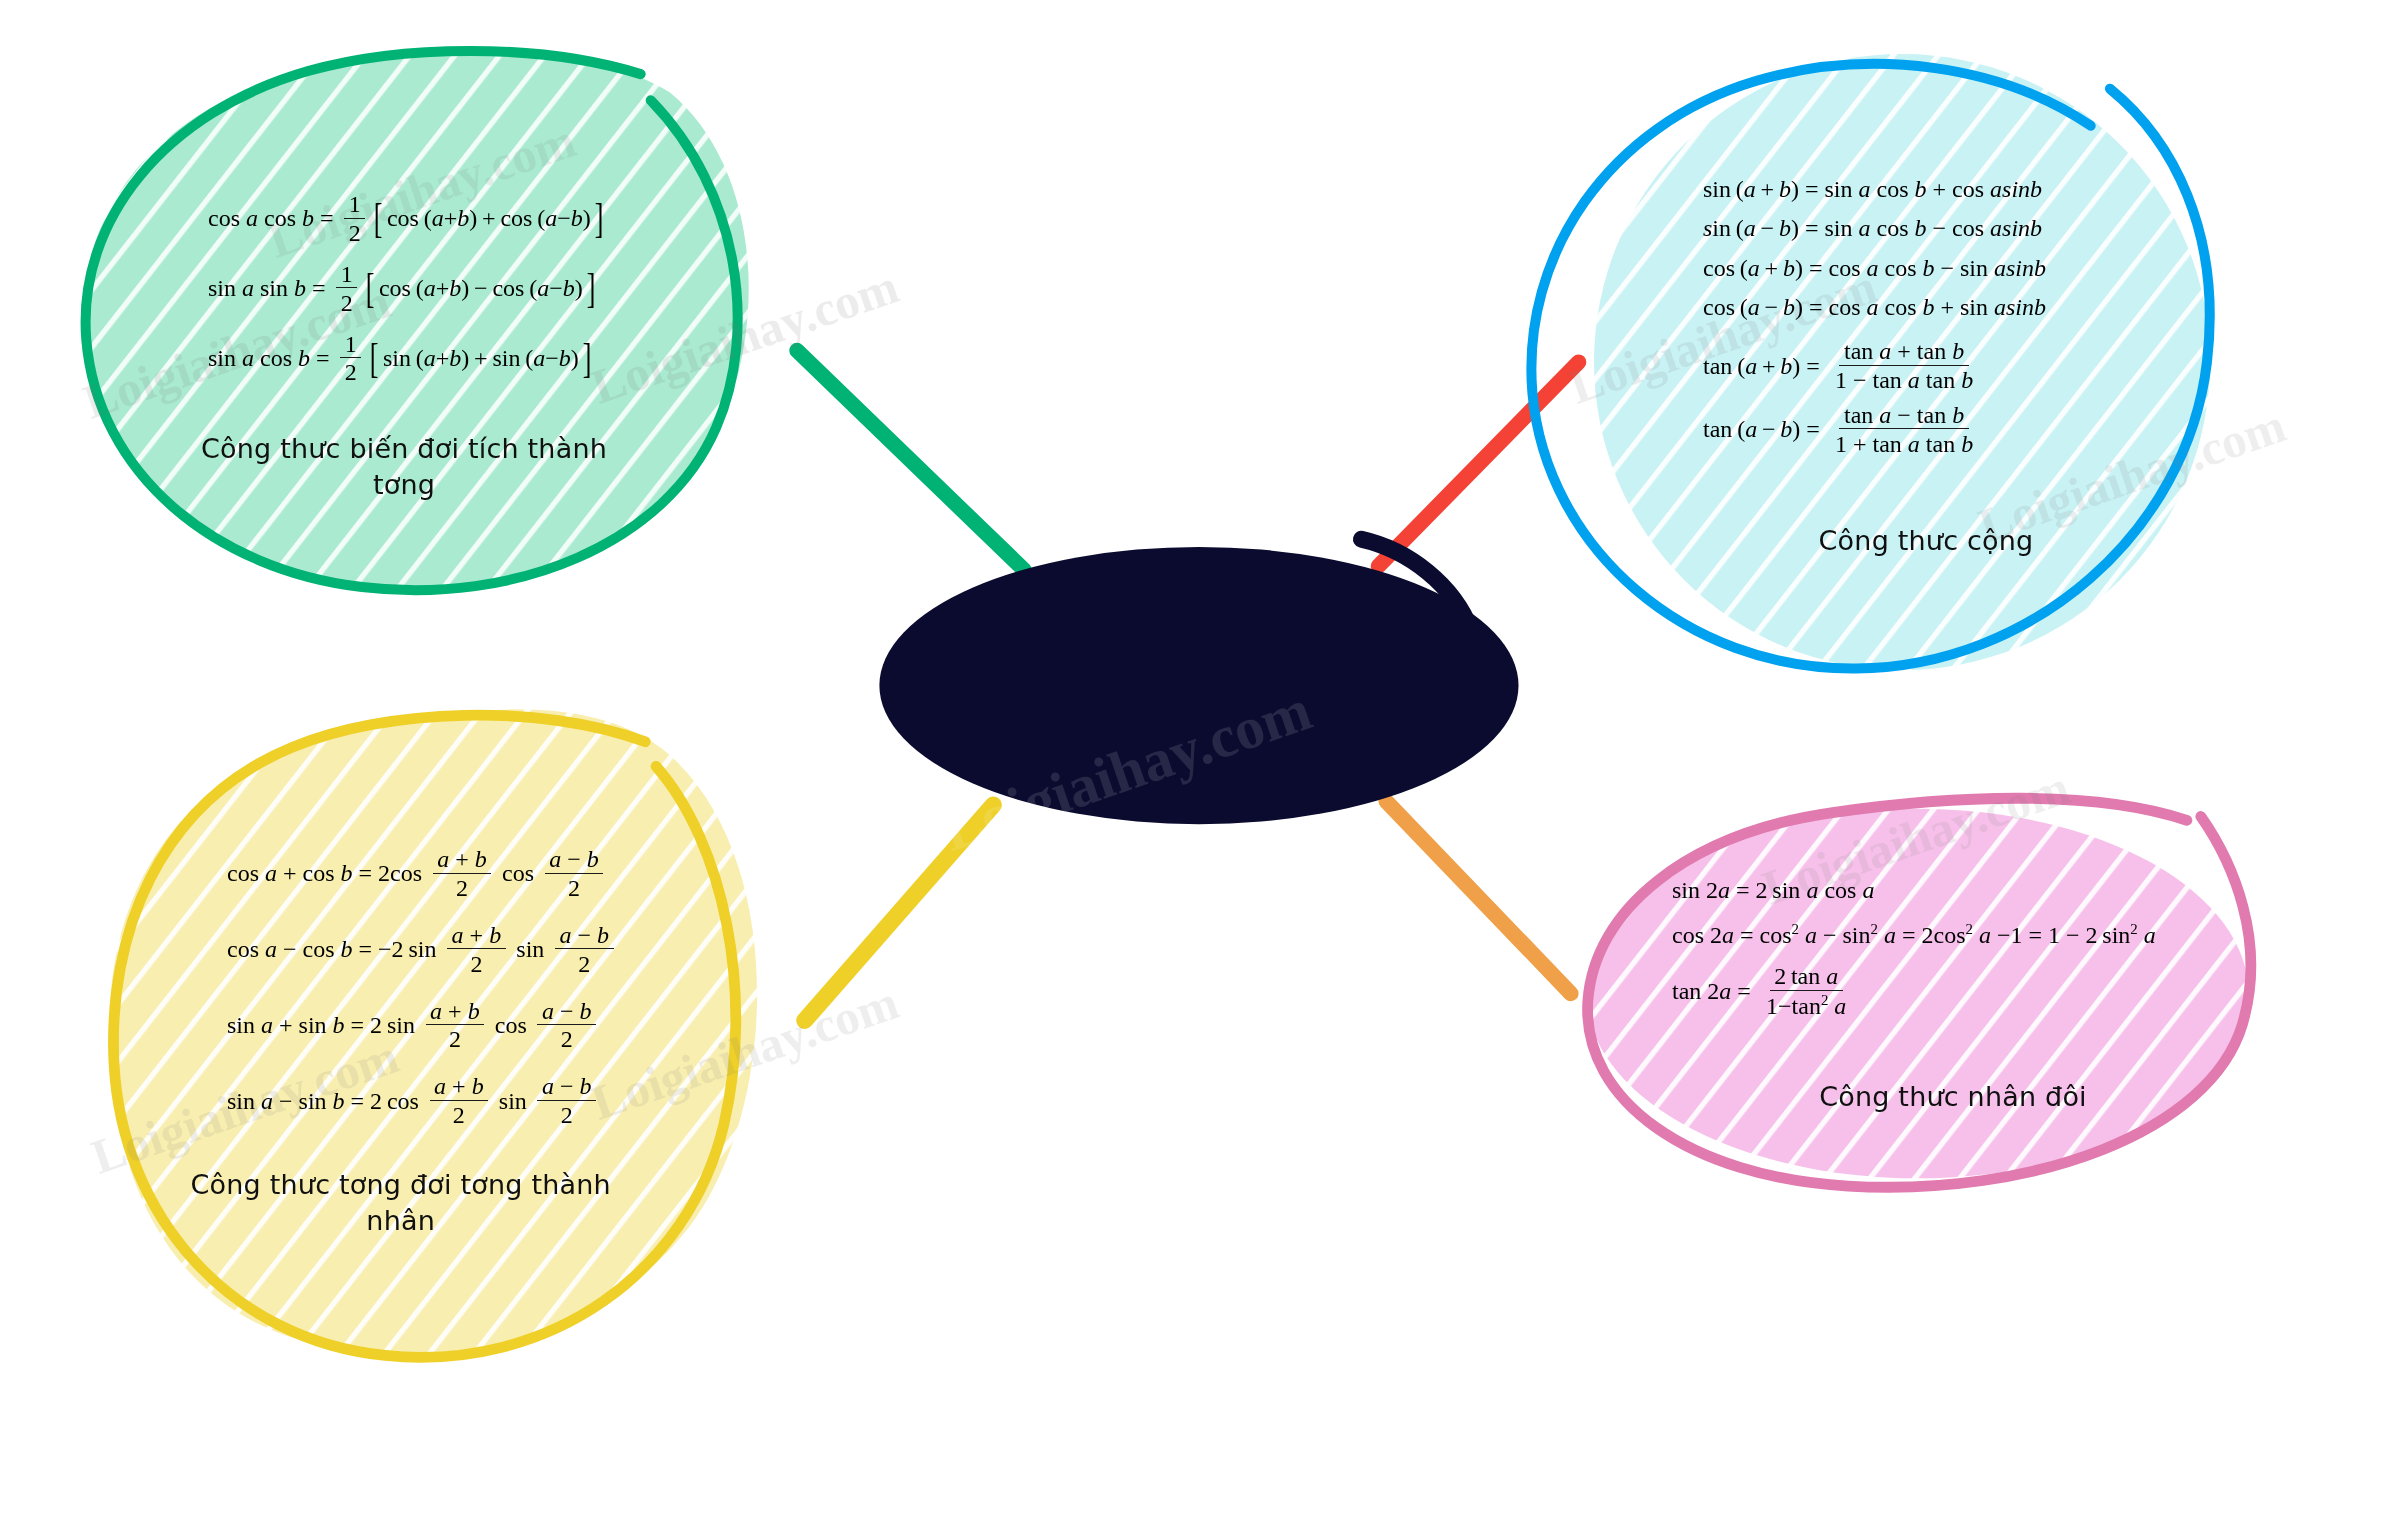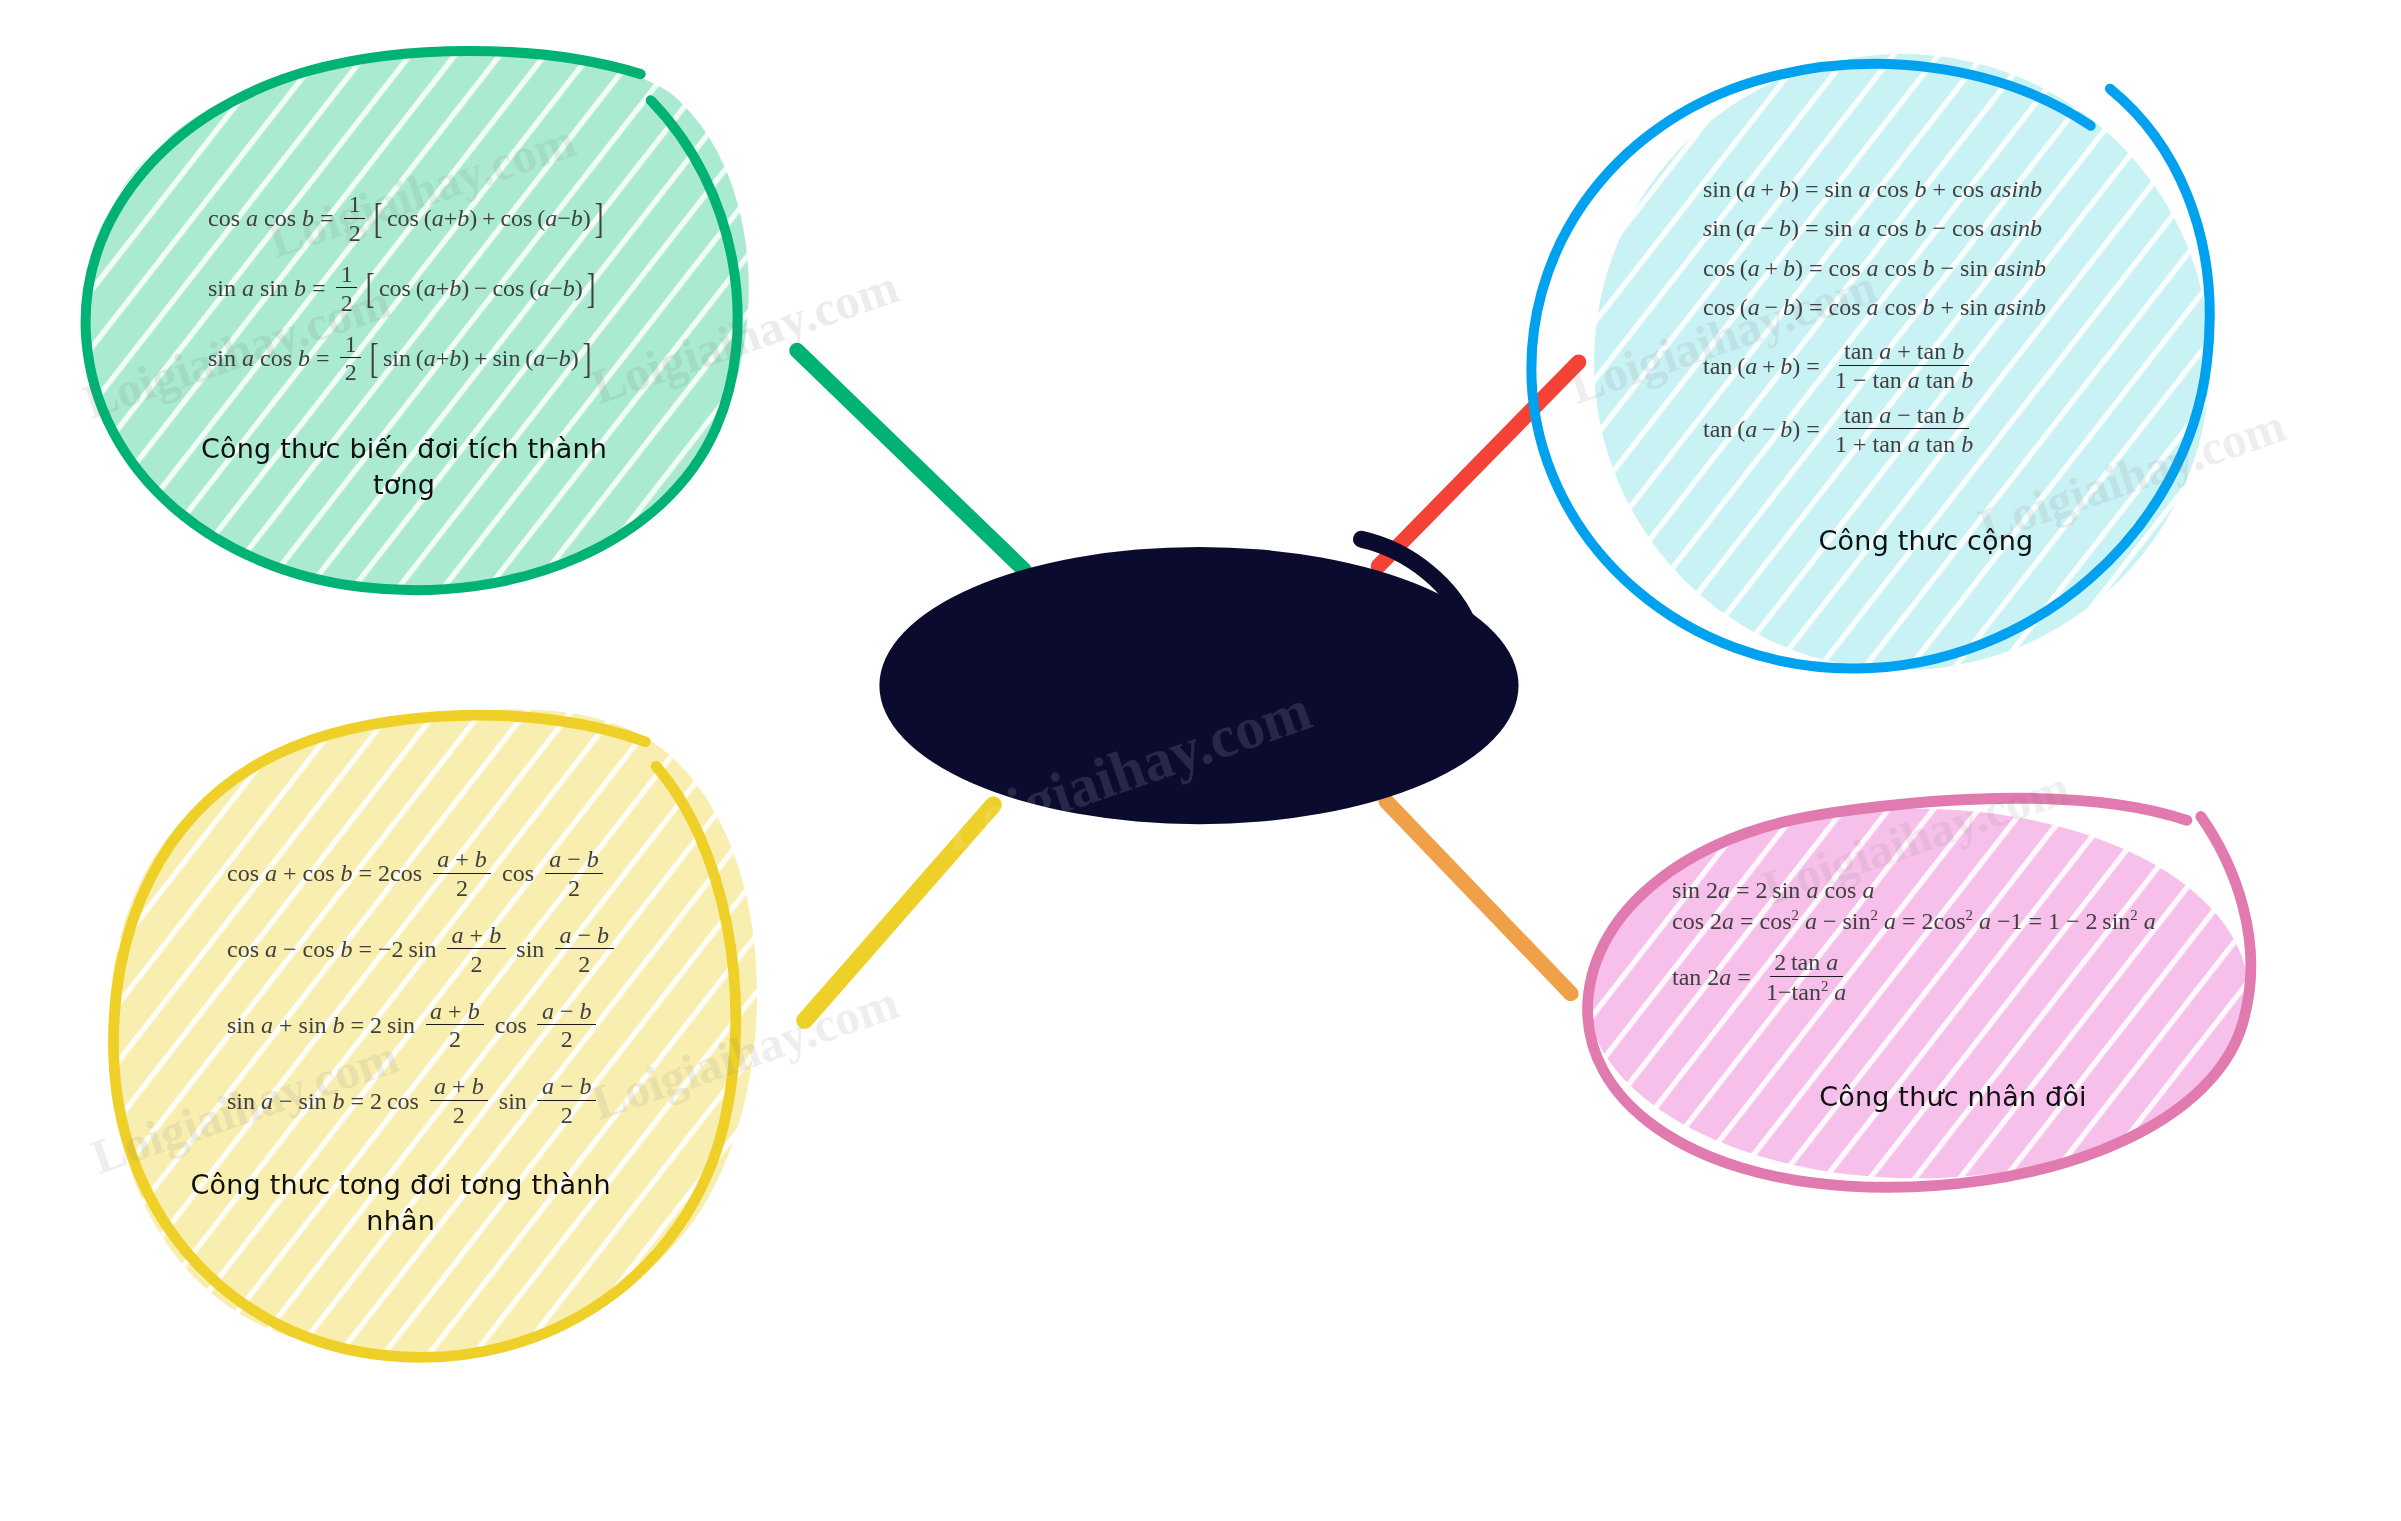--- a/index.html
+++ b/index.html
@@ -6,21 +6,21 @@
   body{width:2401px;height:1522px;position:relative;overflow:hidden;
        font-family:"Liberation Sans",sans-serif;}
 
   #stage{position:absolute;left:0;top:0;width:2401px;height:1522px;}
 
   svg.layer{position:absolute;left:0;top:0;width:2401px;height:1522px;pointer-events:none;}
 
   .node{position:absolute;box-sizing:border-box;}
 
   .formula-block{position:absolute;left:0;right:0;text-align:left;
-                 font-family:"Liberation Serif",serif;color:#404040;}
+                 font-family:"Liberation Serif",serif;color:#000000;}
   .frow{display:flex;align-items:center;justify-content:flex-start;
         white-space:nowrap;font-size:24px;line-height:1.0;margin-bottom:17px;}
   .frow .it{font-style:italic;}
   .frow .up{font-style:normal;}
   .frac{display:inline-flex;flex-direction:column;align-items:center;
         vertical-align:middle;margin:0 4.6px;line-height:1.0;}
   .frac .num{padding:0 4.6px 1.5px 4.6px;border-bottom:1.5px solid #1b1b1b;}
   .frac .den{padding:2.3px 4.6px 0 4.6px;}
   .brk{font-size:42px;font-weight:300;line-height:0.62;display:inline-block;
        transform:scaleX(.62);margin:0 1.5px;}
@@ -333,21 +333,21 @@
         </div>
     </div>
     <div class="label" style="top:451px;left:15.4px;right:92px;">
       <span>Công thưc tơng đơi tơng thành</span><br>
       <span>nhân</span>
     </div>
   </div>
 
   <div class="node" style="left:1587px;top:809px;width:678px;height:377px;">
     <div class="formula-block" style="top:69px;padding-left:85px;">
-      <div class="frow" style="margin-bottom:6px;">
+      <div class="frow" style="margin-bottom:20px;">
           <span class="up">sin&nbsp;2</span>
           <span class="it">a</span>
           <span class="up">&nbsp;=&nbsp;2 sin&nbsp;</span>
           <span class="it">a</span>
           <span class="up">&nbsp;cos&nbsp;</span>
           <span class="it">a</span>
         </div>
       <div class="frow" style="">
           <span class="up">cos&nbsp;2</span>
           <span class="it">a</span>

